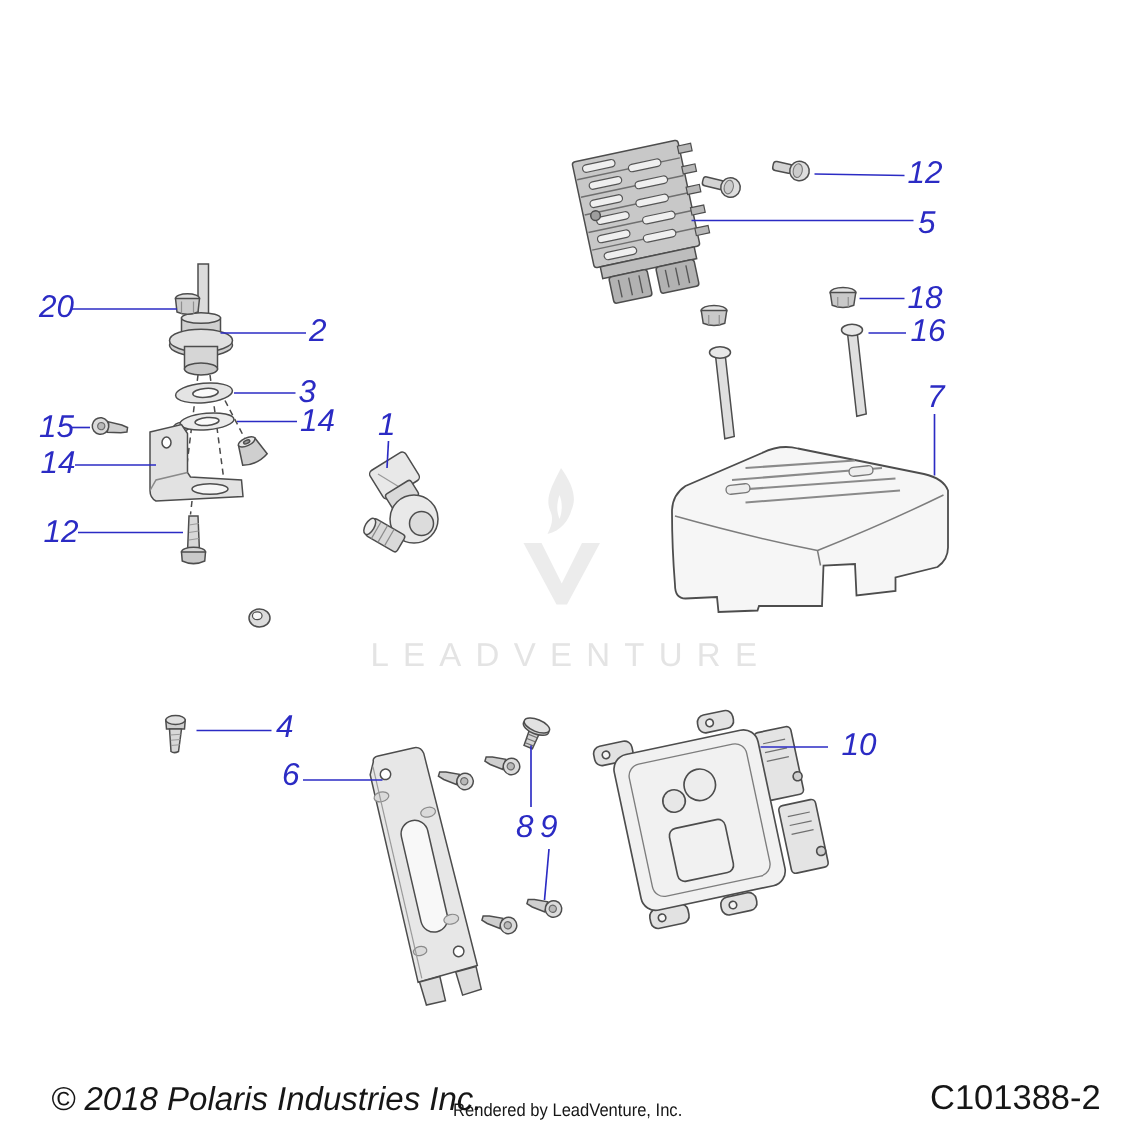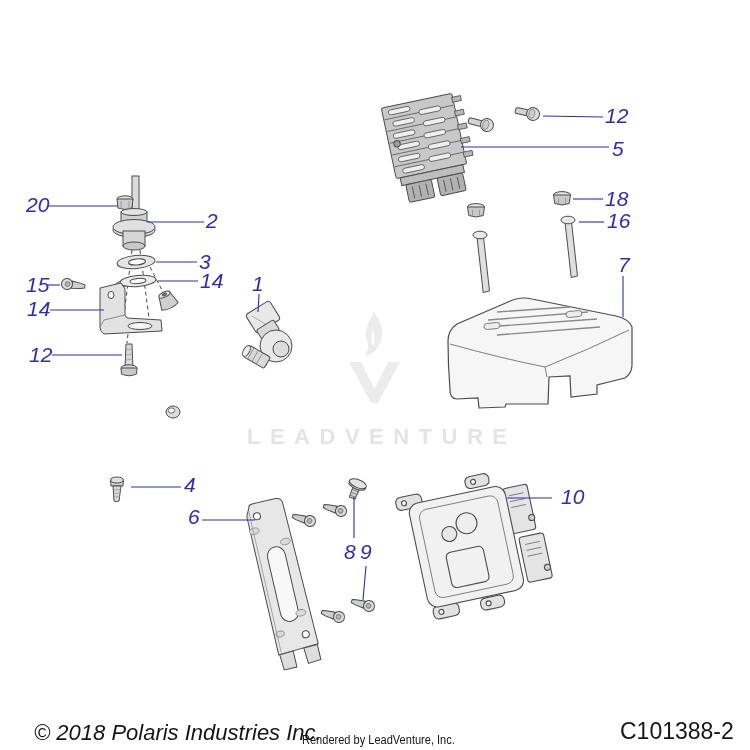--- a/index.html
+++ b/index.html
@@ -18,21 +18,21 @@
   .co-10{left:561px;top:486px}
   .co-11{left:607px;top:210px}
   .co-12u{left:605px;top:105px}
   .co-12l{left:29px;top:344px}
   .co-13{left:199px;top:251px}
   .co-14{left:27px;top:298px}
   .co-15{left:26px;top:274px}
   .co-16{left:26px;top:194px}
   .co-17{left:200px;top:270px}
   .co-18{left:605px;top:188px}
-  .watermark-text{position:absolute;left:247px;top:424px;font-size:22px;font-weight:700;
+  .watermark-text{position:absolute;left:247px;top:424px;font-size:22px;font-weight:400;
     letter-spacing:9.5px;color:#e4e4e4;user-select:none;}
   .footer-copyright{position:absolute;left:34px;top:720px;font-size:22px;color:#161616;font-style:italic;}
   .footer-credit{position:absolute;left:302px;top:733px;font-size:12px;color:#161616;
     transform:scaleX(0.92);transform-origin:left top;white-space:nowrap;}
   .footer-code{position:absolute;left:620px;top:718px;font-size:23px;color:#161616;}
 </style>
 </head>
 <body>
 
 <div class="canvas">

